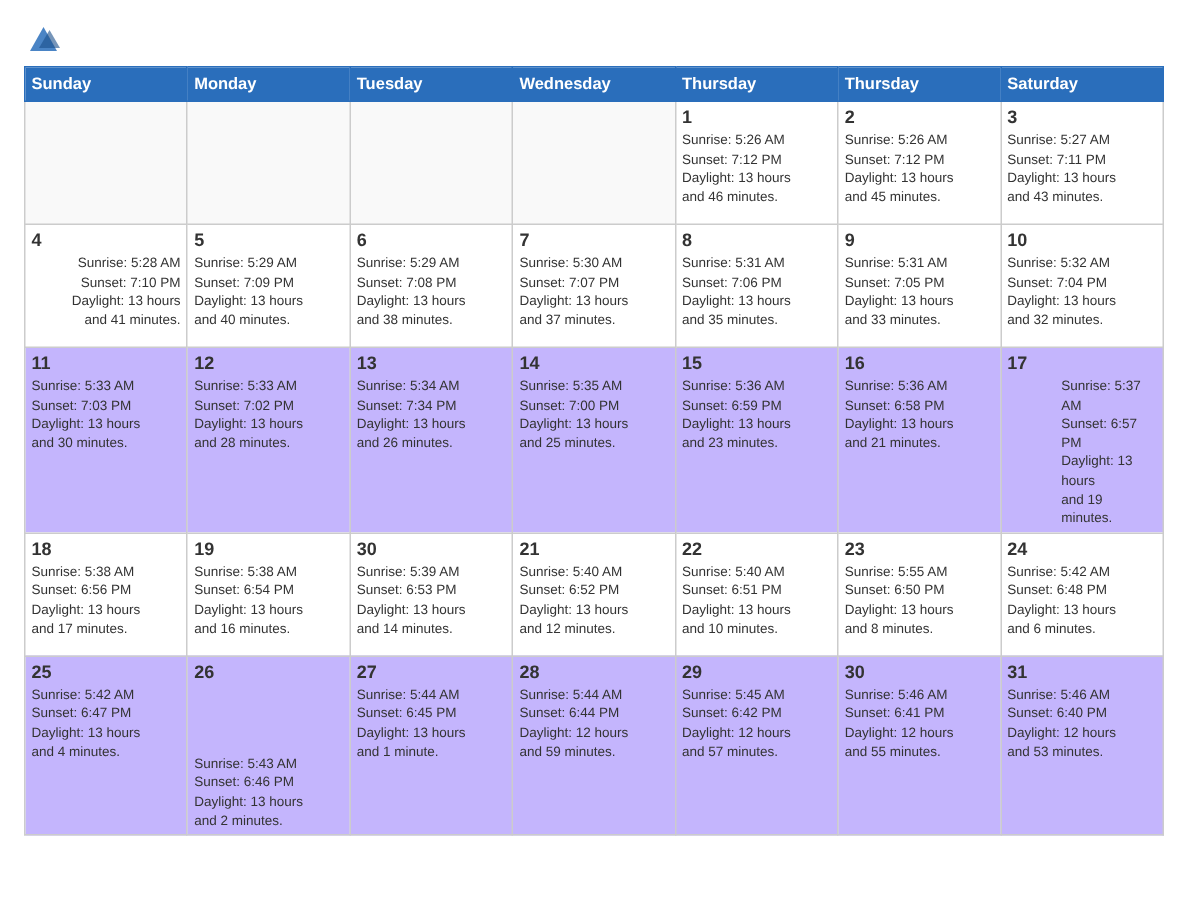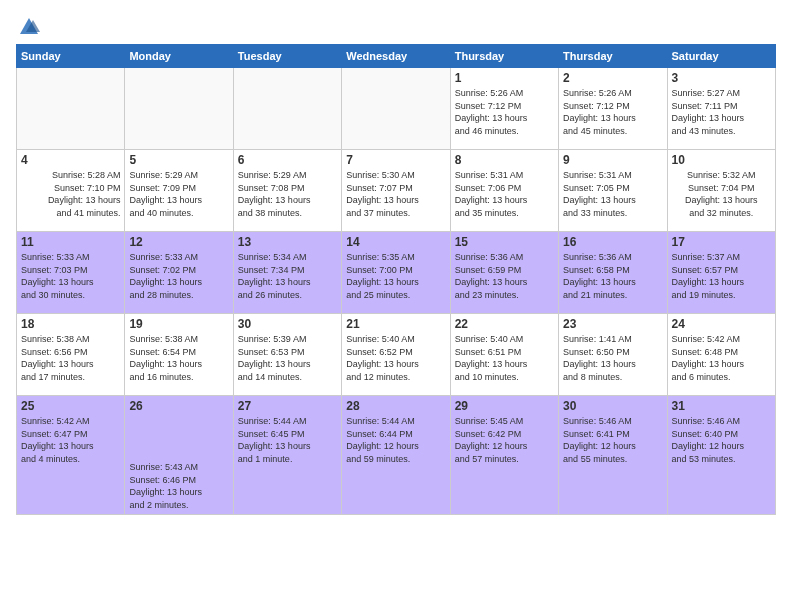--- a/index.html
+++ b/index.html
@@ -191,21 +191,21 @@
           </td>
           <td>
             <span class="day-num">9</span>
             <div class="day-info" style="white-space: pre-line;">Sunrise: 5:31 AM
 Sunset: 7:05 PM
 Daylight: 13 hours
 and 33 minutes.</div>
           </td>
           <td>
             <span class="day-num">10</span>
-            <div class="day-info" style="white-space: pre-line; text-align: center;">Sunrise: 5:32 AM
+            <div class="day-info" style="white-space: pre-line;">Sunrise: 5:32 AM
 Sunset: 7:04 PM
 Daylight: 13 hours
 and 32 minutes.</div>
           </td>
         </tr>
         <tr>
           <td class="shaded">
             <span class="day-num">11</span>
             <div class="day-info" style="white-space: pre-line;">Sunrise: 5:33 AM
 Sunset: 7:03 PM
@@ -242,21 +242,21 @@
           </td>
           <td class="shaded">
             <span class="day-num">16</span>
             <div class="day-info" style="white-space: pre-line;">Sunrise: 5:36 AM
 Sunset: 6:58 PM
 Daylight: 13 hours
 and 21 minutes.</div>
           </td>
           <td class="shaded">
             <span class="day-num">17</span>
-            <div class="day-info" style="white-space: pre-line;">Sunrise: 5:37 AM
+            <div class="day-info" style="white-space: pre-line; margin-left: 36px;">Sunrise: 5:37 AM
 Sunset: 6:57 PM
 Daylight: 13 hours
 and 19 minutes.</div>
           </td>
         </tr>
         <tr>
           <td>
             <span class="day-num">18</span>
             <div class="day-info" style="white-space: pre-line;">Sunrise: 5:38 AM
 Sunset: 6:56 PM
@@ -286,21 +286,21 @@
           </td>
           <td>
             <span class="day-num">22</span>
             <div class="day-info" style="white-space: pre-line;">Sunrise: 5:40 AM
 Sunset: 6:51 PM
 Daylight: 13 hours
 and 10 minutes.</div>
           </td>
           <td>
             <span class="day-num">23</span>
-            <div class="day-info" style="white-space: pre-line;">Sunrise: 1:41 AM
+            <div class="day-info" style="white-space: pre-line;">Sunrise: 5:55 AM
 Sunset: 6:50 PM
 Daylight: 13 hours
 and 8 minutes.</div>
           </td>
           <td>
             <span class="day-num">24</span>
             <div class="day-info" style="white-space: pre-line;">Sunrise: 5:42 AM
 Sunset: 6:48 PM
 Daylight: 13 hours
 and 6 minutes.</div>

